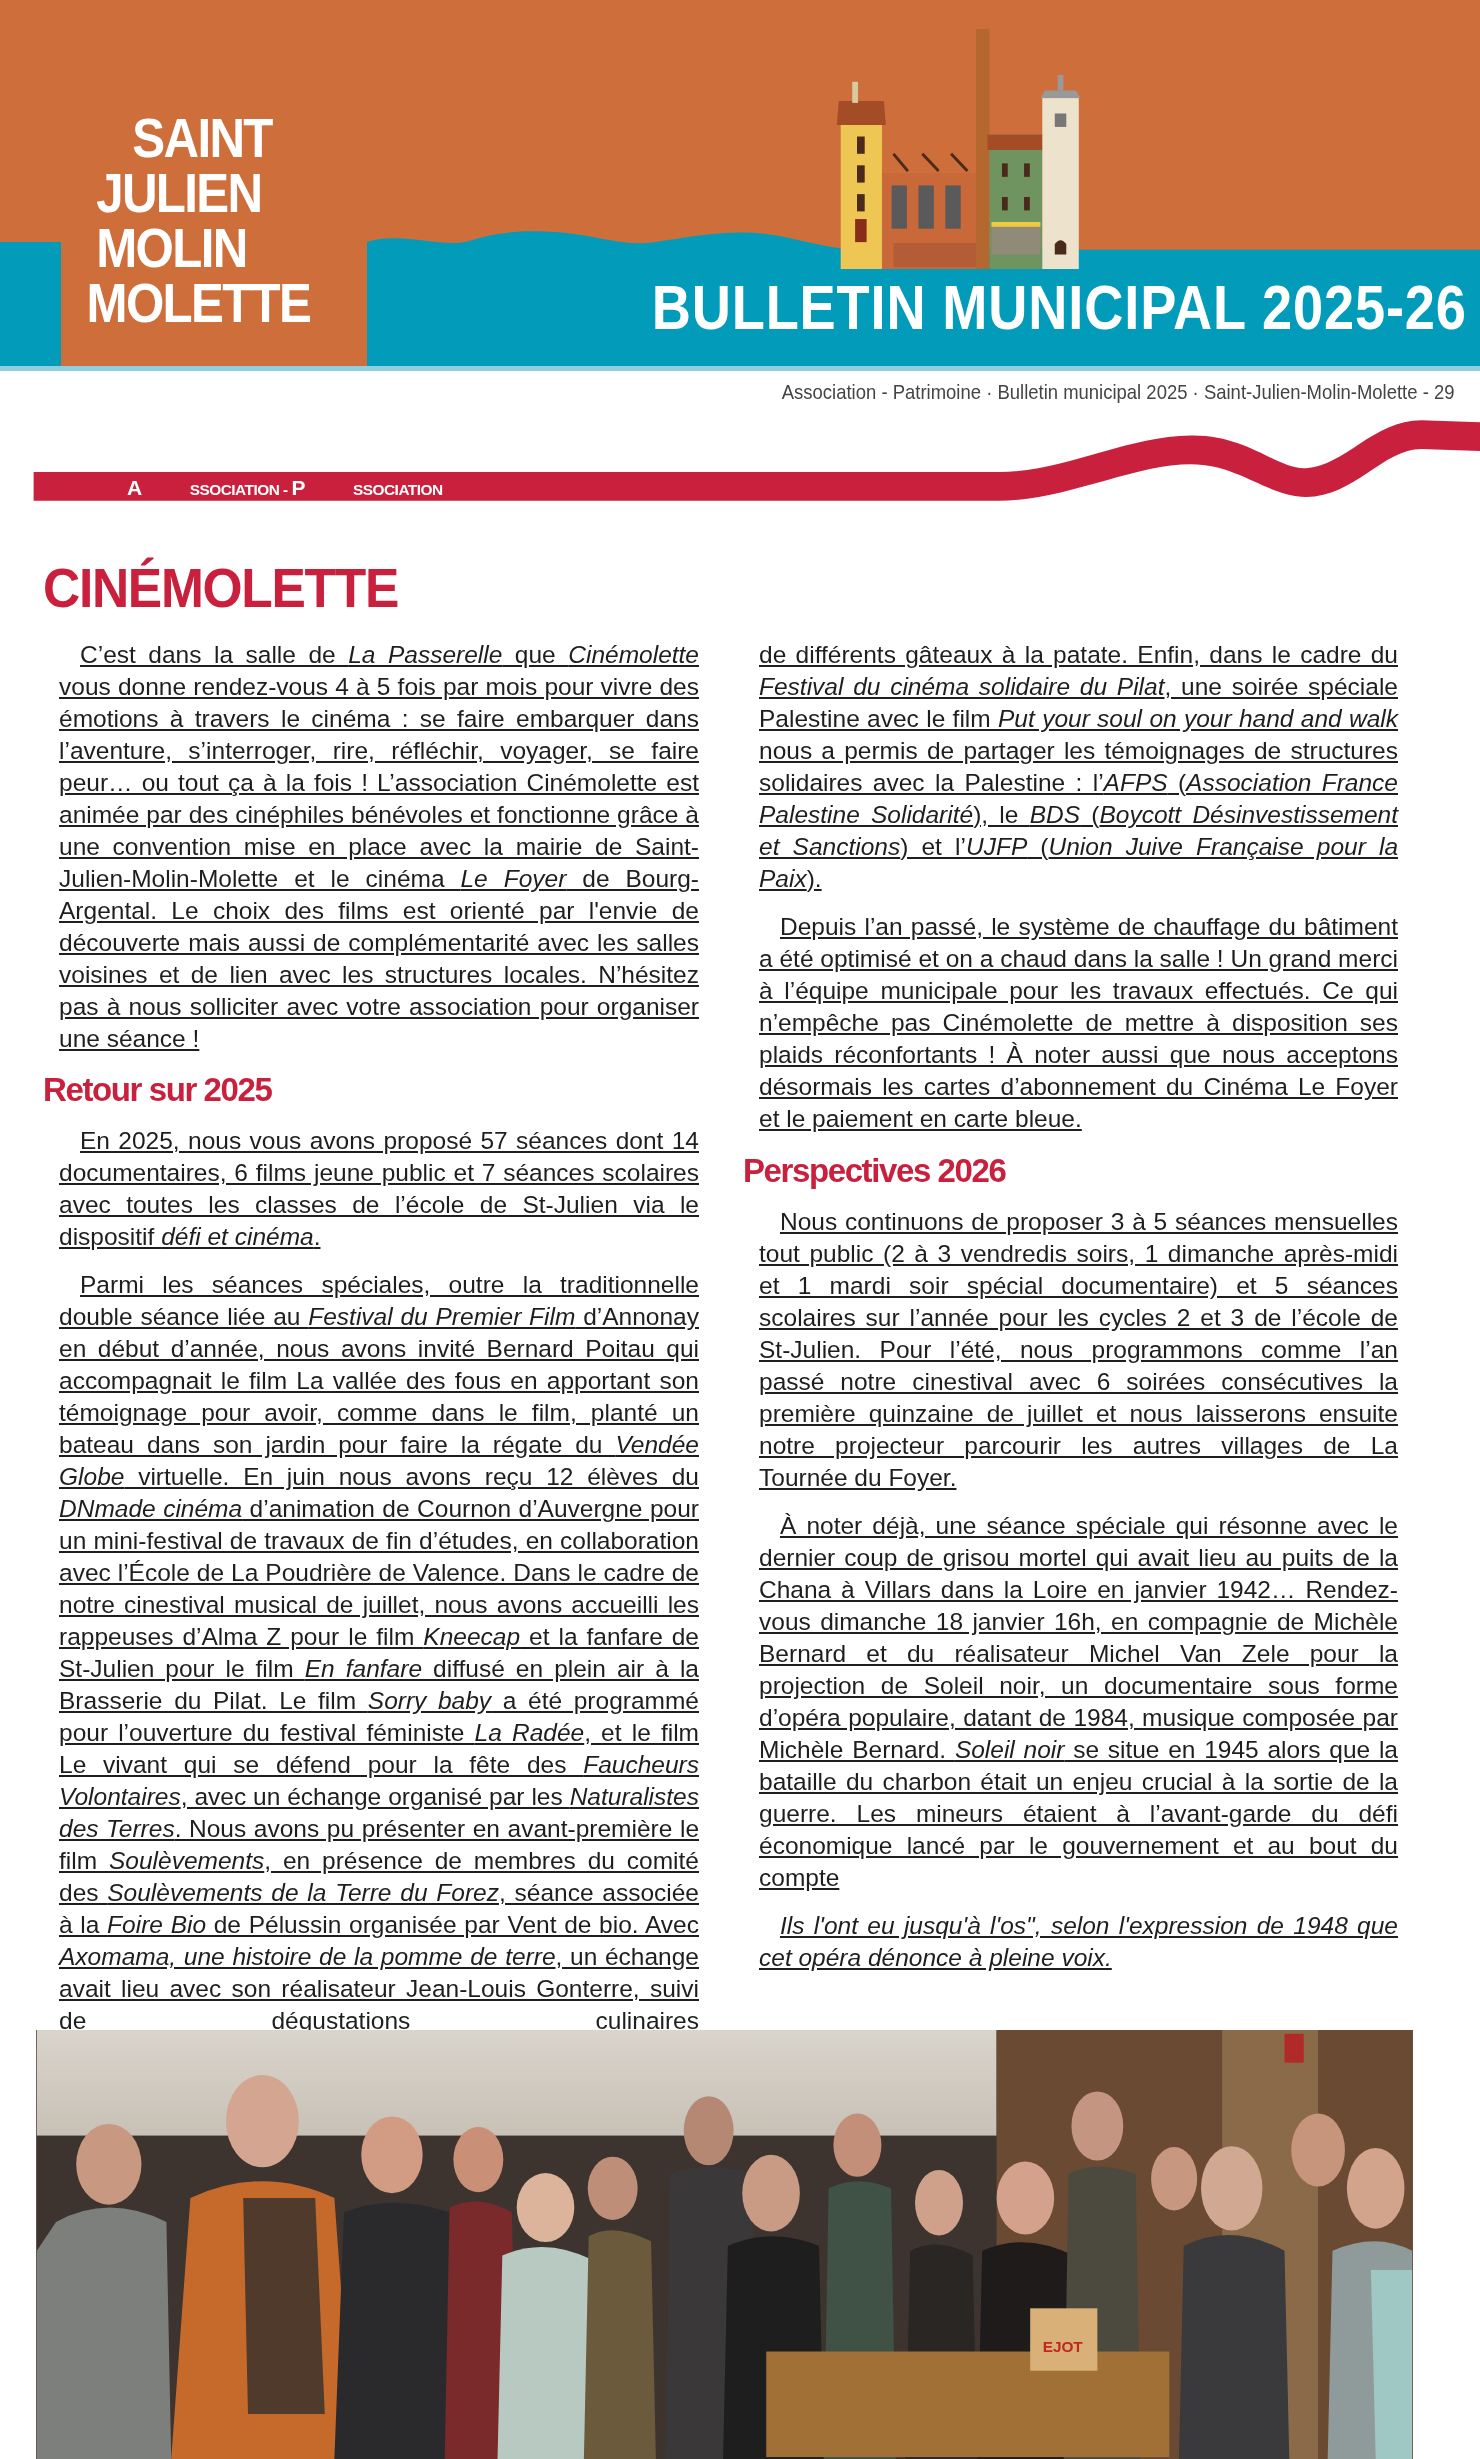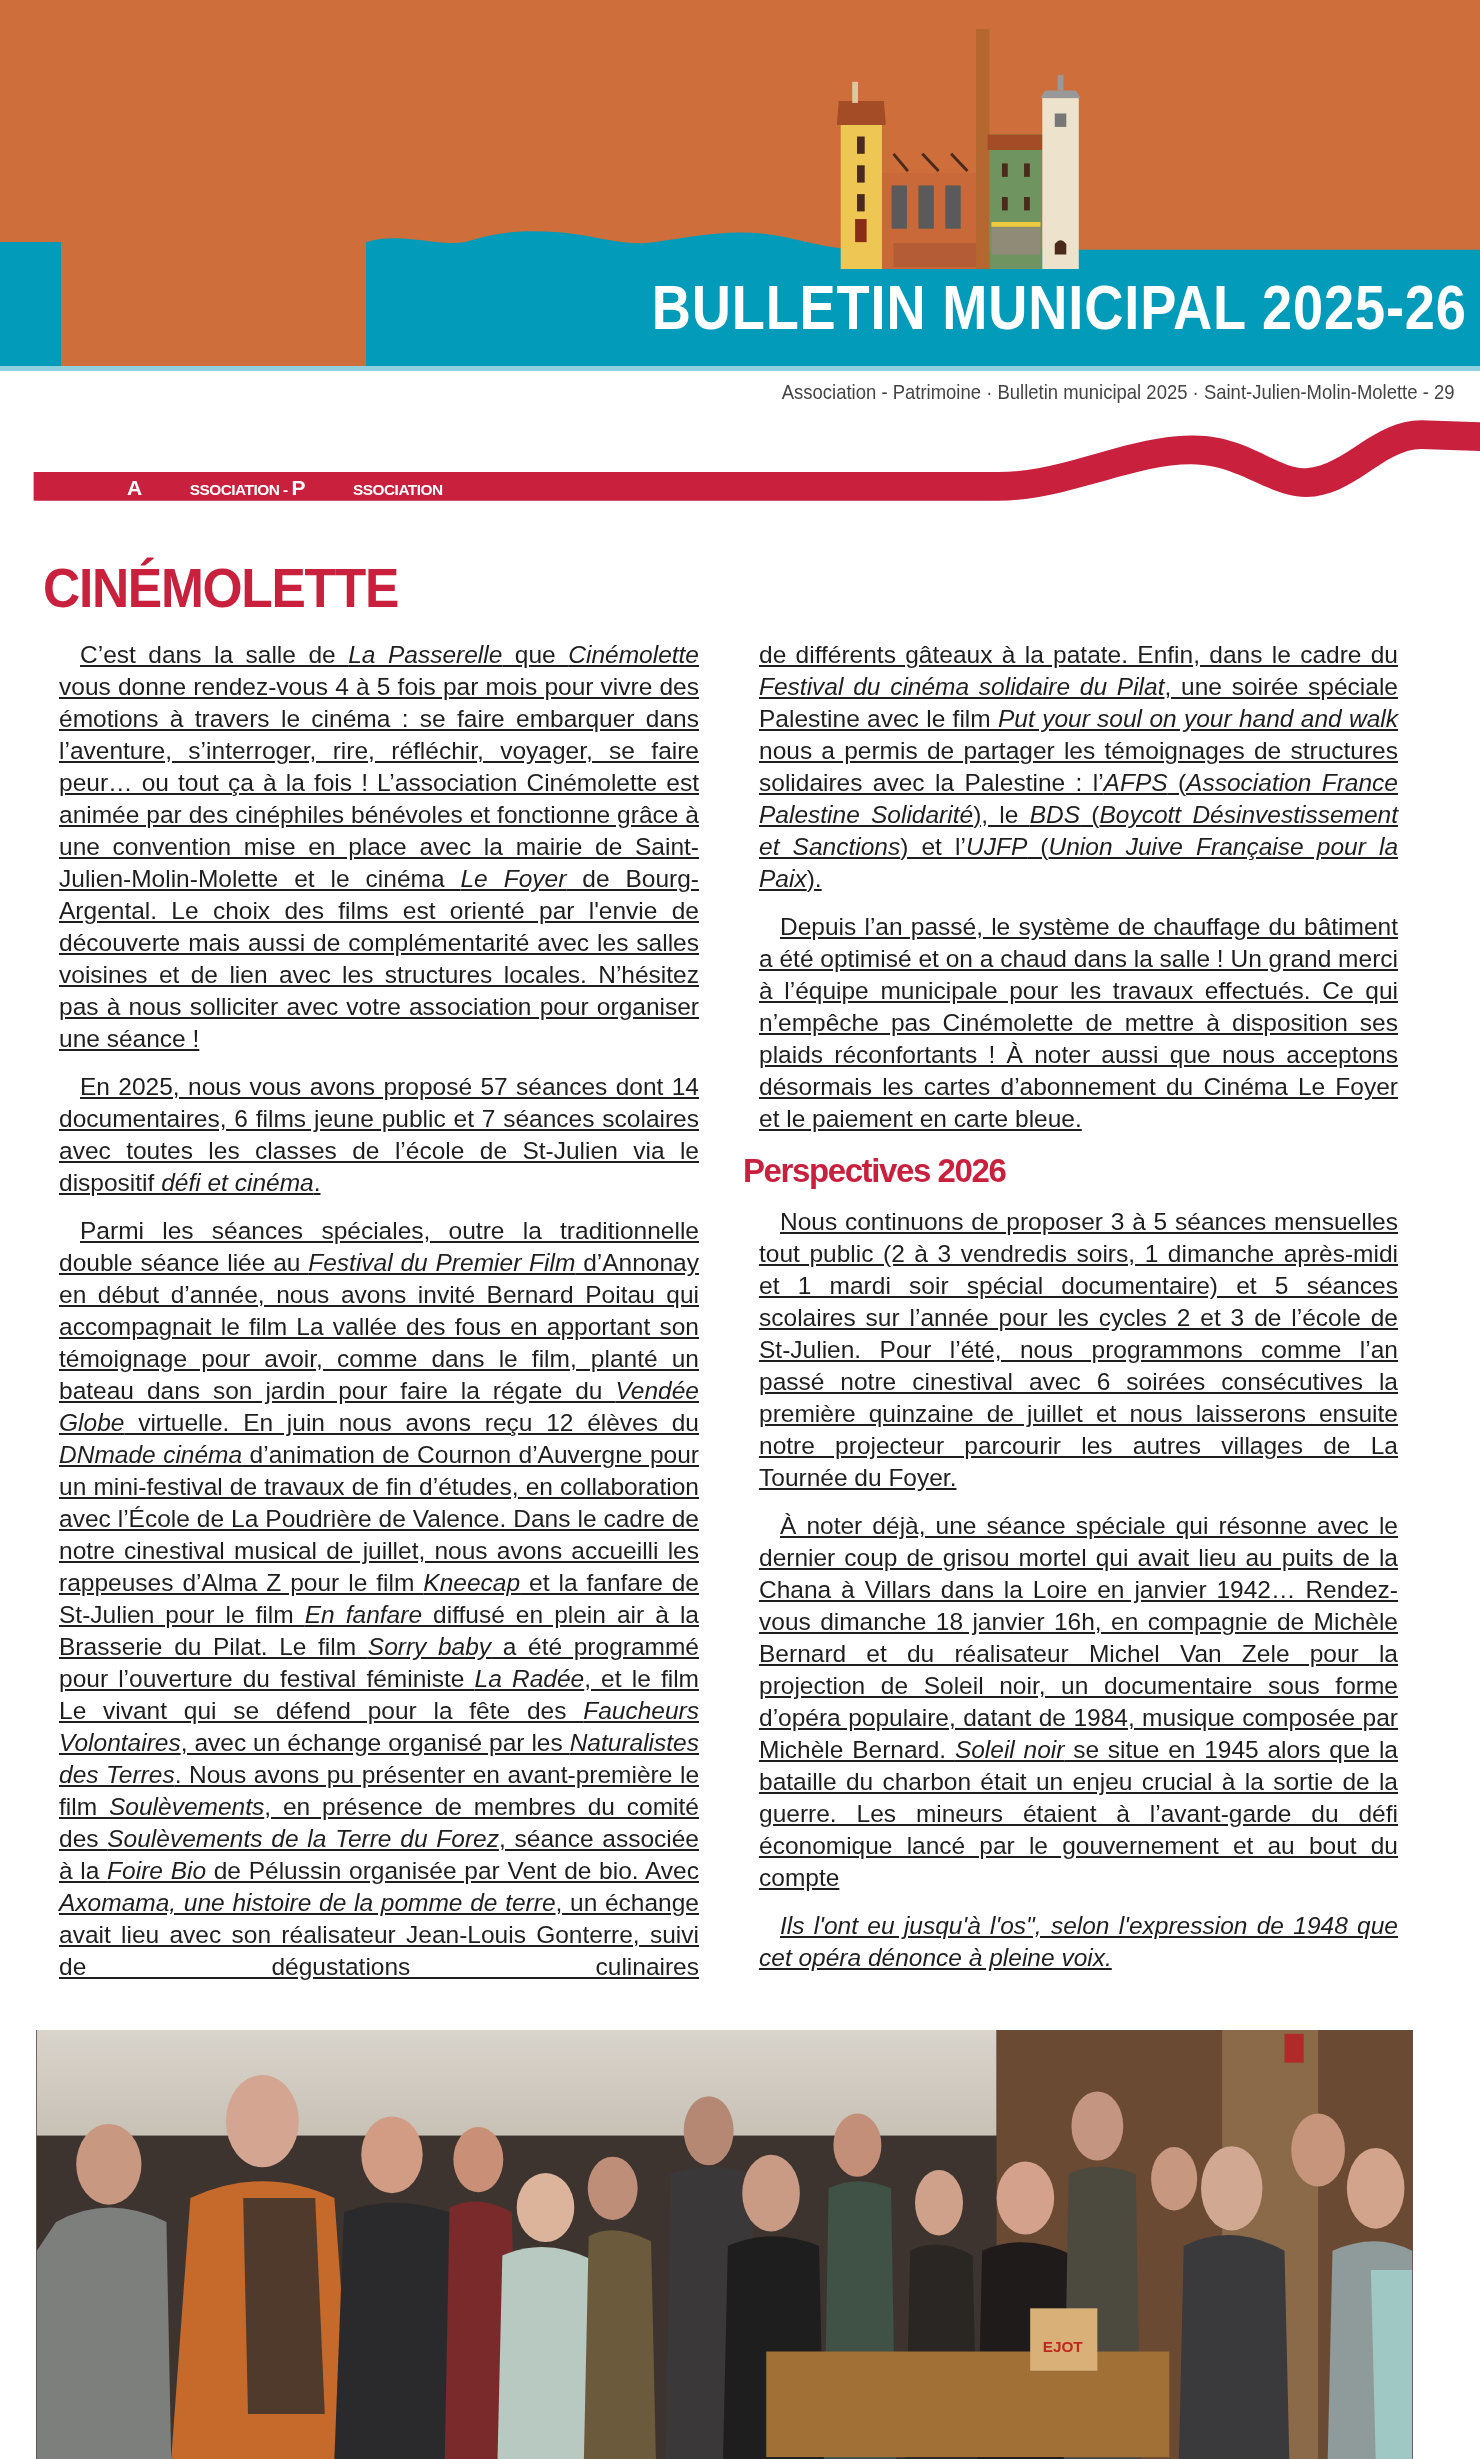--- a/index.html
+++ b/index.html
@@ -70,37 +70,46 @@
       <rect x="226" y="175" width="6" height="14" fill="#4a2a1a"></rect>
     <rect x="192" y="205" width="51" height="30" fill="#8f8b77"></rect>
     <rect x="192" y="201" width="51" height="5" fill="#eecb3f"></rect>
 
     <rect x="245" y="72" width="38" height="178" fill="#ede3cc"></rect>
     <polygon points="243,72 285,72 280,64 248,64" fill="#999"></polygon>
     <rect x="261" y="48" width="6" height="16" fill="#999"></rect>
     <rect x="258" y="88" width="12" height="14" fill="#777"></rect>
     <path d="M258,235 L258,224 Q264,216 270,224 L270,235 Z" fill="#4a2a1a"></path>
   </svg>
+  <div class="logo-box">
+    <div class="logo-text">
+      <div class="logo-l1">SAINT</div>
+      <div class="logo-l2">JULIEN</div>
+      <div class="logo-l3">MOLIN</div>
+      <div class="logo-l4">MOLETTE</div>
+    </div>
+  </div>
   <div class="bulletin-title">BULLETIN MUNICIPAL 2025-26</div>
   <div class="header-line"></div>
 </div>
 
 <div class="running-head">Association - Patrimoine · Bulletin municipal 2025 · Saint-Julien-Molin-Molette - 29</div>
 
 <svg class="section-wave" viewBox="0 0 1541 120" preserveAspectRatio="none">
   <path d="M35,72 L1040,72 C1110,72 1170,35 1240,34 C1300,33 1330,70 1360,68 C1400,66 1430,18 1480,18 L1541,20 L1541,50 L1480,48 C1440,48 1410,98 1360,98 C1320,98 1290,64 1240,64 C1180,64 1110,102 1040,102 L35,102 Z" fill="#c8203d"></path>
 </svg>
 <div class="section-label">
   <span>A</span><span class="sc">SSOCIATION - </span><span>P</span><span class="sc">SSOCIATION</span>
 </div>
 
 <h1 class="title" style="margin:0;">CINÉMOLETTE</h1>
 
 <div class="col col-left">
   <p><span>C’est dans la salle de </span><em>La Passerelle</em><span> que </span><em>Cinémolette</em><span> vous donne rendez-vous 4 à 5 fois par mois pour vivre des émotions à travers le cinéma : se faire embar­quer dans l’aventure, s’interroger, rire, réfléchir, voya­ger, se faire peur… ou tout ça à la fois ! L’association Cinémolette est animée par des cinéphiles bénévoles et fonctionne grâce à une convention mise en place avec la mairie de Saint-Julien-Molin-Molette et le ciné­ma </span><em>Le Foyer</em><span> de Bourg-Argental. Le choix des films est orienté par l'envie de découverte mais aussi de com­plémentarité avec les salles voisines et de lien avec les structures locales. N’hésitez pas à nous solliciter avec votre association pour organiser une séance !</span></p>
+  <h2>Retour sur 2025</h2>
   <p><span>En 2025, nous vous avons proposé 57 séances dont 14 documentaires, 6 films jeune public et 7 séances sco­laires avec toutes les classes de l’école de St-Julien via le dispositif </span><em>défi et cinéma</em><span>.</span></p>
   <p style="text-align-last: justify;"><span>Parmi les séances spéciales, outre la traditionnelle double séance liée au </span><em>Festival du Premier Film</em><span> d’Anno­nay en début d’année, nous avons invité Bernard Poitau qui accompagnait le film La vallée des fous en appor­tant son témoignage pour avoir, comme dans le film, planté un bateau dans son jardin pour faire la régate du </span><em>Vendée Globe</em><span> virtuelle. En juin nous avons reçu 12 élèves du </span><em>DNmade cinéma</em><span> d’animation de Cournon d’Auvergne pour un mini-festival de travaux de fin d’études, en col­laboration avec l’École de La Poudrière de Valence. Dans le cadre de notre cinestival musical de juillet, nous avons accueilli les rappeuses d’Alma Z pour le film </span><em>Kneecap</em><span> et la fanfare de St-Julien pour le film </span><em>En fanfare</em><span> diffusé en plein air à la Brasserie du Pilat. Le film </span><em>Sorry baby</em><span> a été programmé pour l’ouverture du festival féministe </span><em>La Radée</em><span>, et le film Le vivant qui se défend pour la fête des </span><em>Faucheurs Volontaires</em><span>, avec un échange organisé par les </span><em>Naturalistes des Terres</em><span>. Nous avons pu présen­ter en avant-première le film </span><em>Soulèvements</em><span>, en présence de membres du comité des </span><em>Soulèvements de la Terre du Forez</em><span>, séance associée à la </span><em>Foire Bio</em><span> de Pélussin organi­sée par Vent de bio. Avec </span><em>Axomama, une histoire de la pomme de terre</em><span>, un échange avait lieu avec son réalisa­teur Jean-Louis Gonterre, suivi de dégustations culinaires</span></p>
 </div>
 
 <div class="col col-right">
   <p class="noindent"><span>de différents gâteaux à la patate. Enfin, dans le cadre du </span><em>Festival du cinéma solidaire du Pilat</em><span>, une soirée spéciale Palestine avec le film </span><em>Put your soul on your hand and walk</em><span> nous a permis de partager les témoignages de structures solidaires avec la Palestine : l’</span><em>AFPS</em><span> (</span><em>Association France Palestine Solidarité</em><span>), le </span><em>BDS</em><span> (</span><em>Boycott Désinvestissement et Sanctions</em><span>) et l’</span><em>UJFP</em><span> (</span><em>Union Juive Française pour la Paix</em><span>).</span></p>
   <p>Depuis l’an passé, le système de chauffage du bâtiment a été optimisé et on a chaud dans la salle ! Un grand merci à l’équipe municipale pour les travaux effectués. Ce qui n’empêche pas Cinémolette de mettre à disposi­tion ses plaids réconfortants ! À noter aussi que nous ac­ceptons désormais les cartes d’abonnement du Cinéma Le Foyer et le paiement en carte bleue.</p>
   <h2 style="margin-top:17px;">Perspectives 2026</h2>
   <p>Nous continuons de proposer 3 à 5 séances men­suelles tout public (2 à 3 vendredis soirs, 1 dimanche après-midi et 1 mardi soir spécial documentaire) et 5 séances scolaires sur l’année pour les cycles 2 et 3 de l’école de St-Julien. Pour l’été, nous program­mons comme l’an passé notre cinestival avec 6 soi­rées consécutives la première quinzaine de juillet et nous laisserons ensuite notre projecteur parcourir les autres villages de La Tournée du Foyer.</p>
   <p><span>À noter déjà, une séance spéciale qui résonne avec le dernier coup de grisou mortel qui avait lieu au puits de la Chana à Villars dans la Loire en janvier 1942… Rendez-vous dimanche 18 janvier 16h, en compagnie de Michèle Bernard et du réalisateur Michel Van Zele pour la projection de Soleil noir, un documentaire sous forme d’opéra populaire, datant de 1984, musique composée par Michèle Bernard. </span><em>Soleil noir</em><span> se situe en 1945 alors que la bataille du charbon était un enjeu crucial à la sortie de la guerre. Les mineurs étaient à l’avant-garde du défi économique lancé par le gouver­nement et au bout du compte</span></p>

